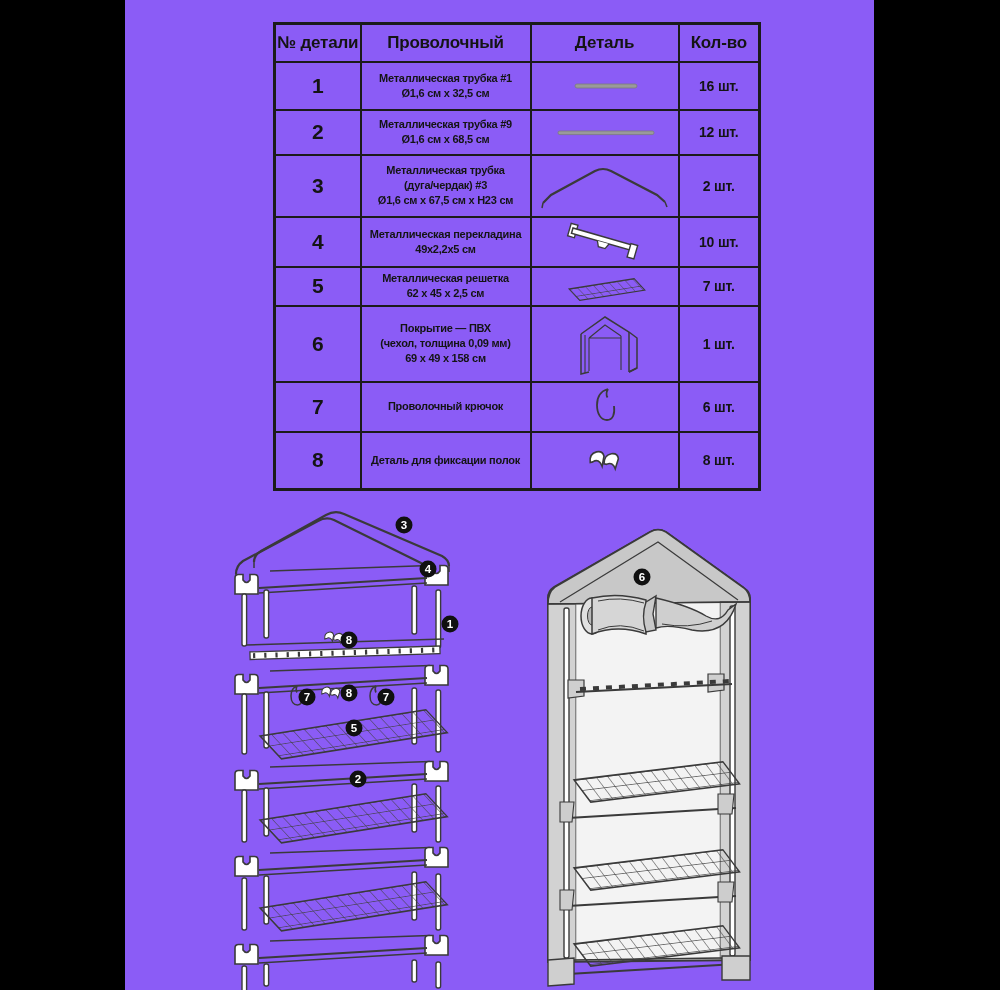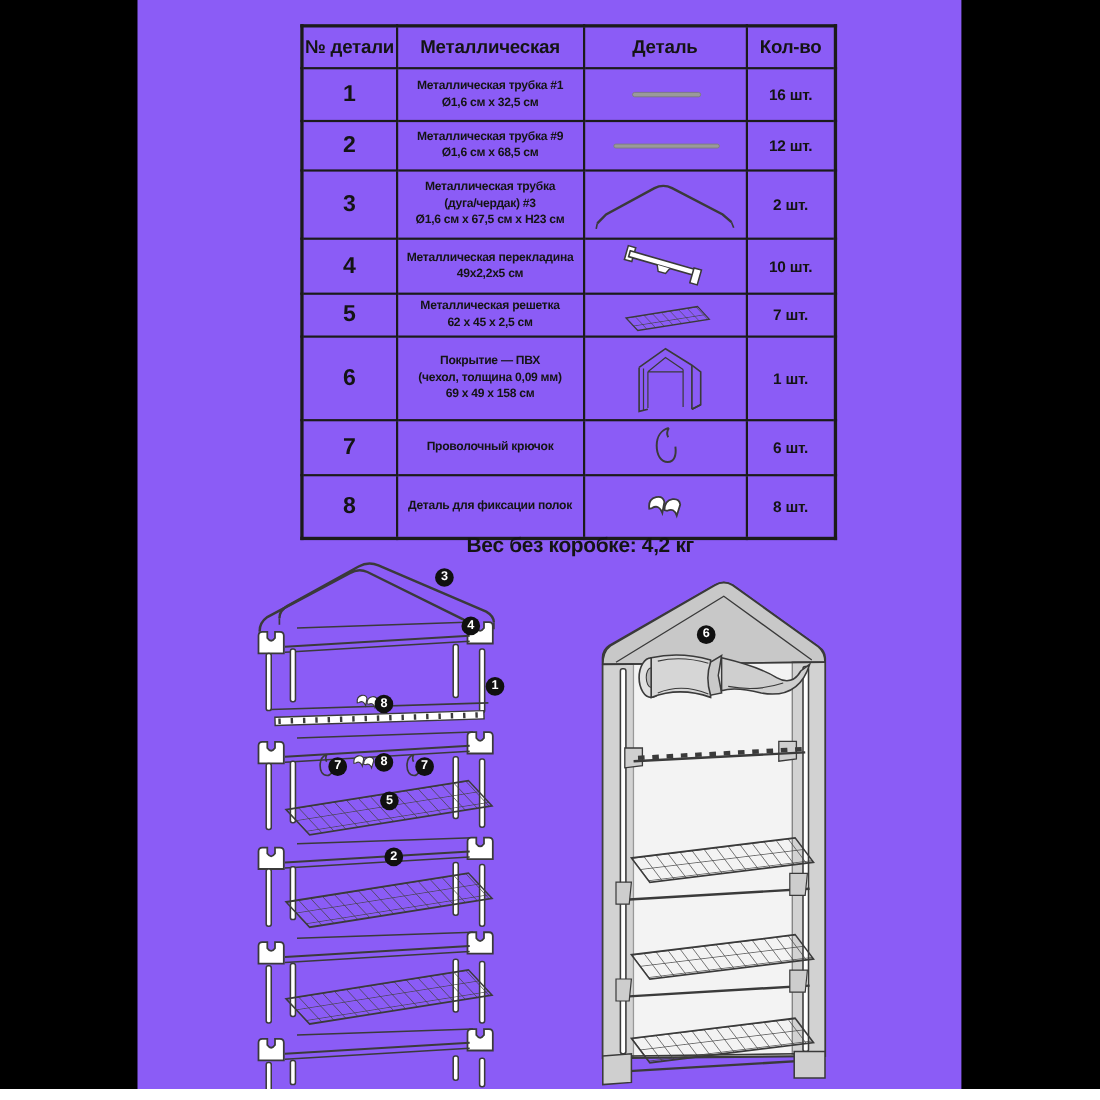--- a/index.html
+++ b/index.html
@@ -81,21 +81,21 @@
   <table class="parts">
     <colgroup>
         <col style="width:86px">
         <col style="width:170px">
         <col style="width:148px">
         <col style="width:81px">
       </colgroup>
     <tbody>
         <tr style="height:38px">
       <th class="hdr">№ детали</th>
-      <th class="hdr">Металлическая</th>
+      <th class="hdr">Проволочный</th>
       <th class="hdr">Деталь</th>
       <th class="hdr">Кол-во</th>
     </tr>
 
     <tr style="height:48px">
       <td class="num">1</td>
       <td class="name">
         <span>Металлическая трубка #1</span>
         <span>Ø1,6 см  x 32,5 см</span>
       </td>
@@ -211,21 +211,20 @@
       <td class="det">
         <svg width="144" height="54" viewBox="0 0 144 54">
           <use href="#clipG" transform="translate(56,17) scale(1.25)"></use>
         </svg>
       </td>
       <td class="qty">8 шт.</td>
     </tr>
   </tbody>
     </table>
 
-  <div class="weight-note">Вес без коробке: 4,2 кг</div>
 
   <div class="diag diag-left">
     <svg class="art" viewBox="0 0 264 492">
 
       <path d="M36,56 Q36,49 43,45 L108,9 Q117,4 126,8 L224,50 Q231,54 231,60" class="ln2"></path>
       <path d="M18,68 Q18,60 25,55 L100,15 Q108,10.5 116,14 L203,57 Q209,61 209,67" class="ln2"></path>
       <path d="M36,56 l0,6 M231,60 l0,6 M18,68 l0,5 M209,67 l0,5" class="ln1"></path>
 
       <use href="#tierF" x="16" y="58"></use>
       <use href="#tierF" x="16" y="158"></use>

